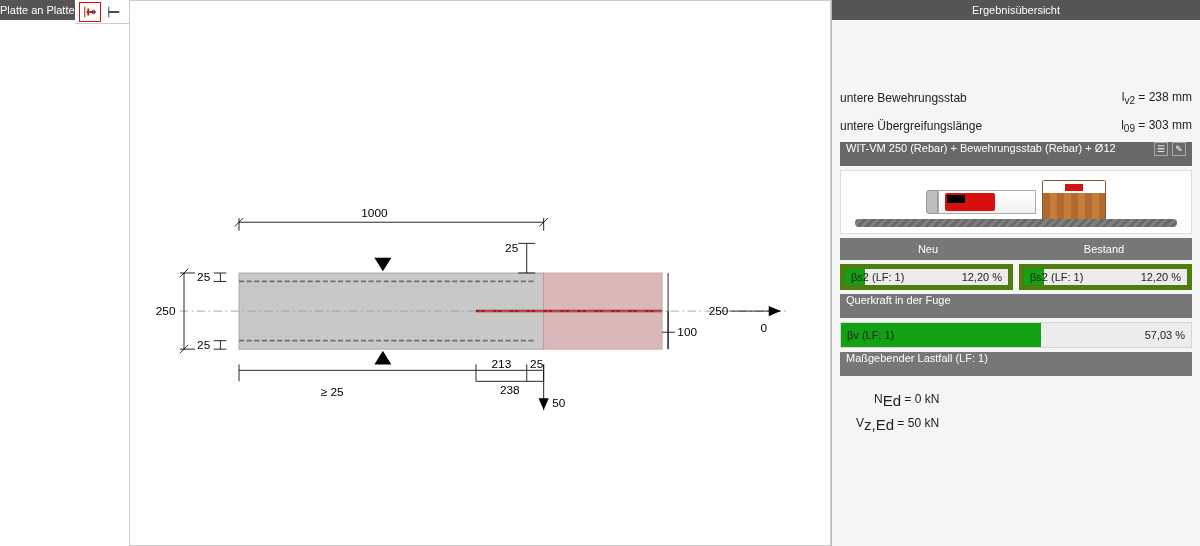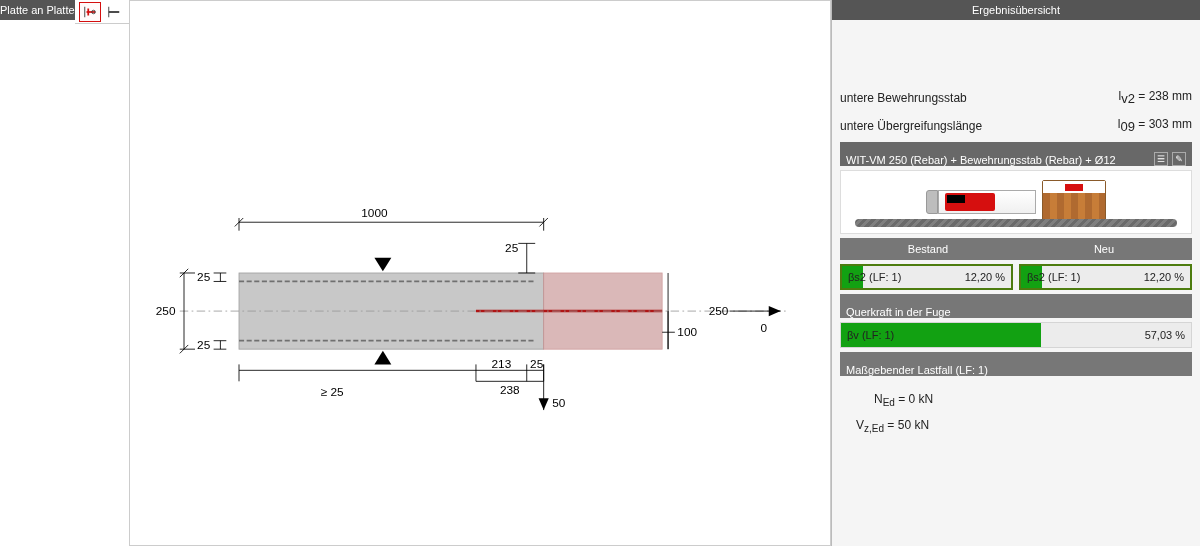--- a/index.html
+++ b/index.html
@@ -26,51 +26,51 @@
     .slab-new { fill: #d4acac; stroke: #c99090; stroke-width: 1; opacity: 0.85; }
     .rebar-dash { stroke: #707070; stroke-width: 2; stroke-dasharray: 6 3; }
     .rebar-solid { stroke: #b01515; stroke-width: 3; }
     .centerline { stroke: #999; stroke-width: 1; stroke-dasharray: 10 4 2 4; }
 
     .results-body { flex: 1; padding: 6px 8px 0 8px; display: flex; flex-direction: column; gap: 4px; font-size: 11px; color:#222; }
     .blank-top { height: 56px; }
     .res-row { display: flex; align-items: center; height: 24px; background: #f5f5f5; }
     .res-label { flex: 1; font-size: 12px; }
     .res-value { font-size: 12px; white-space: pre; }
-    .res-value .sub { font-size:13px; vertical-align:sub; }
-
-    .dark-bar { background: #686868; color: #fff; height: 24px; display: flex; align-items: flex-end; padding: 0 6px; font-size: 11px; gap:4px; }
+    .res-value .sub { font-size:10px; vertical-align:sub; }
+
+    .dark-bar { background: #686868; color: #fff; height: 24px; display: flex; align-items: flex-start; padding: 0 6px; font-size: 11px; gap:4px; }
     .dark-bar .flex1 { flex:1; }
     .icon-sm { width:14px; height:14px; display:inline-flex; align-items:center; justify-content:center; border:1px solid #aaa; color:#fff; font-size:9px; cursor:pointer; }
 
     .product-view { height: 64px; background:#fff; display:flex; align-items:center; justify-content:center; position:relative; border:1px solid #ddd; }
     .cartridge { width:110px; height:24px; border-radius:3px; position:relative; display:flex; }
     .cartridge .tip { width:12px; height:100%; background:#bdbdbd; border-radius:3px 0 0 3px; border:1px solid #999; }
     .cartridge .body { flex:1; background:linear-gradient(#fff,#f0f0f0); border:1px solid #aaa; display:flex; align-items:center; }
     .cartridge .label { width:50px; height:18px; background:#d60f0f; margin-left:6px; border-radius:2px; position:relative; }
     .cartridge .label::before { content:""; position:absolute; left:2px; top:2px; width:18px; height:8px; background:#000; }
     .box { width:64px; height:44px; background:linear-gradient(#e2a76a,#c77d38); border:1px solid #8a5a2a; border-radius:2px; display:flex; flex-direction:column; margin-left:6px; }
     .box .top { height:12px; background:#fff; display:flex; align-items:center; justify-content:center;}
     .box .top::after { content:""; width:18px; height:7px; background:#d60f0f; }
     .box .grid { flex:1; background:repeating-linear-gradient(90deg,#b06a30 0 7px,#c77d38 7px 14px); }
     .rebar-strip { position:absolute; left:14px; right:14px; bottom:6px; height:8px; border-radius:4px; background:repeating-linear-gradient(135deg,#6a6a6a 0 3px,#7f7f7f 3px 6px); }
 
     .split-headers { display:flex; height:22px; }
     .split-headers > div { flex:1; background:#777; color:#fff; font-size:11px; display:flex; align-items:center; justify-content:center; }
 
     .pair-row { display:flex; height:26px; gap:6px; }
-    .meter-cell { flex:1; background:#ececec; border:2px solid #4d7c0f; display:flex; align-items:center; position:relative; padding:0 6px; }
+    .meter-cell { flex:1; background:#ececec; border:5px solid #4d7c0f; display:flex; align-items:center; position:relative; padding:0 6px; }
     .meter-bar { position:absolute; left:0; top:0; bottom:0; background:#12a112; }
     .meter-name { position:relative; z-index:1; font-size:11px; }
     .meter-val { margin-left:auto; font-size:11px; position:relative; z-index:1; }
 
     .full-meter { height:26px; background:#ececec; border:1px solid #d5d5d5; display:flex; align-items:center; position:relative; padding:0 6px; }
 
     .loads { padding:8px 16px; font-size:12px; line-height:22px; }
-    .loads .sub { font-size:10px; vertical-align:sub; }
+    .loads .sub { font-size:15px; vertical-align:sub; }
   </style>
 </head>
 <body>
 
 <div class="root">
 
   <div class="left-panel">
     <div class="title-bar">Platte an Platte</div>
     <div class="toolbar">
       <div class="tool-btn active">
@@ -185,22 +185,22 @@
             </div>
         </div>
         <div class="box">
           <div class="top"></div>
             <div class="grid"></div>
         </div>
         <div class="rebar-strip"></div>
       </div>
 
       <div class="split-headers">
+        <div>Neu</div>
         <div>Bestand</div>
-        <div>Neu</div>
       </div>
 
       <div class="pair-row">
         <div class="meter-cell">
           <div class="meter-bar" id="bar-ex" style="width: 12.2%;"></div>
           <span class="meter-name">βs2 (LF: 1)</span>
           <span class="meter-val">12,20 %</span>
         </div>
         <div class="meter-cell">
           <div class="meter-bar" id="bar-new" style="width: 12.2%;"></div>

